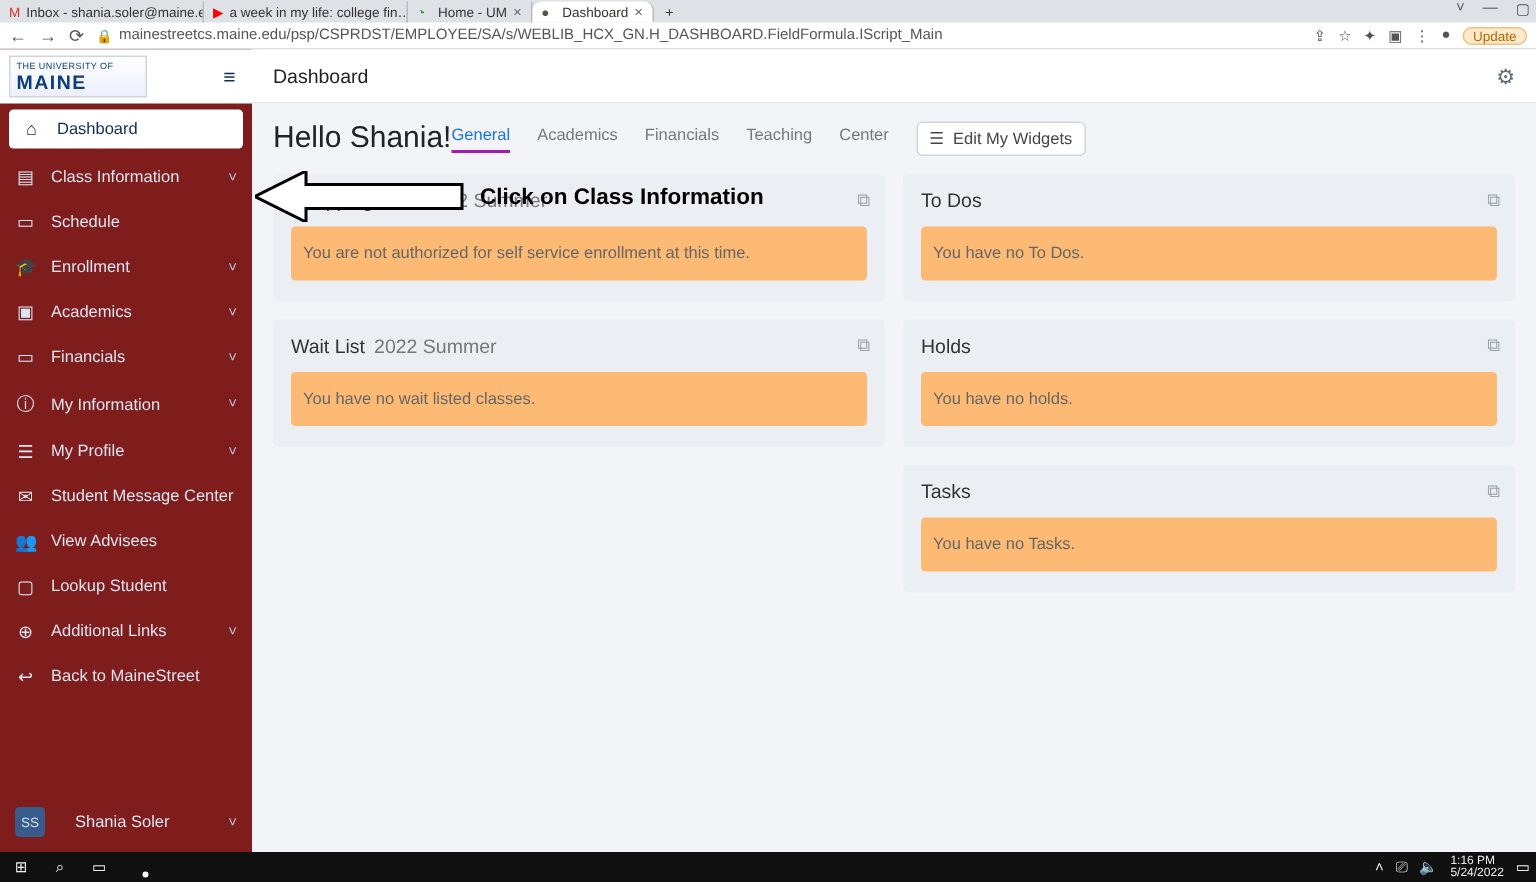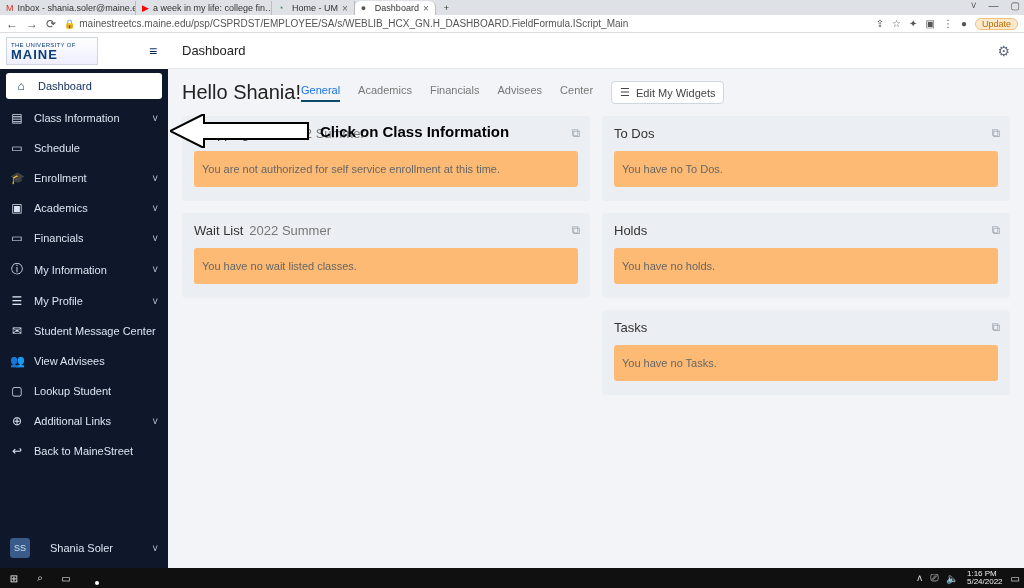--- a/index.html
+++ b/index.html
@@ -18,21 +18,21 @@
   .addrbar .navbtn { font-size: 12px; color: #555; }
   .addrbar .omnibox { flex: 1; display: flex; align-items: center; gap: 4px; overflow: hidden; white-space: nowrap; }
   .addrbar .lock { font-size: 9px; }
   .addrbar .actions { display: flex; gap: 8px; align-items: center; }
   .addrbar .updatebtn { background: #fde9cc; color: #b36b00; border: 1px solid #f2c07b; border-radius: 10px; padding: 0 6px; font-size: 9px; }
 
   
   .appwrap { display: flex; height: calc(100% - 15px - 18px - 20px); }
 
   
-  .sidebar { width: 168px; background: #0f172a; color: #dbe4f0; display: flex; flex-direction: column; font-size: 11px; }
+  .sidebar { width: 168px; background: #7f1d1d; color: #dbe4f0; display: flex; flex-direction: column; font-size: 11px; }
   .brandrow { background: #fff; height: 36px; display: flex; align-items: center; padding: 0 6px; justify-content: space-between; }
   .brandrow .logo { height: 28px; width: 92px; background: linear-gradient(#fff,#eef); border: 1px solid #cfd6df; display: flex; flex-direction: column; justify-content: center; padding-left: 4px; }
   .brandrow .logo .t1 { font-size: 6px; color: #0a3d7a; letter-spacing: 0.3px; }
   .brandrow .logo .t2 { font-size: 13px; font-weight: 700; color: #0a3d7a; letter-spacing: 1px; line-height: 1; }
   .brandrow .ham { width: 18px; text-align: center; color: #0c2b5a; font-size: 14px; }
   .navlist { flex: 1; overflow: hidden; }
   .navitem { display: flex; align-items: center; gap: 10px; padding: 8px 10px; cursor: pointer; position: relative; }
   .navitem .chev { margin-left: auto; font-size: 10px; color: #b8c6db; }
   .navitem .nicon { width: 14px; text-align: center; font-size: 12px; }
   .navitem.active { background: #fff; color: #0c2b5a; border-radius: 3px; margin: 4px 6px; padding: 6px 8px; }
@@ -44,21 +44,21 @@
   
   .maincol { flex: 1; display: flex; flex-direction: column; background: #f2f4f7; overflow: hidden; }
   .topbar { height: 36px; background: #fff; border-bottom: 1px solid #e5e7eb; display: flex; align-items: center; padding: 0 14px; justify-content: space-between; }
   .topbar .title { font-size: 13px; color: #222; }
   .gearbtn { color: #5f6b7a; font-size: 14px; }
   .content { flex: 1; padding: 12px 14px; overflow: hidden; position: relative; }
   .hellorow { display: flex; align-items: center; margin-bottom: 6px; }
   .hello { font-size: 20px; color: #222; font-weight: 500; }
   .tabsrow { display: flex; gap: 18px; font-size: 11px; color: #777; }
   .tabsrow .tabitem { padding-bottom: 4px; }
-  .tabsrow .tabitem.active { color: #1a73e8; border-bottom: 2px solid #0c4a6e; }
+  .tabsrow .tabitem.active { color: #1a73e8; border-bottom: 2px solid #a21caf; }
   .editwidgets { border: 1px solid #d0d6de; background: #fff; color: #444; font-size: 11px; padding: 4px 8px; border-radius: 4px; display: flex; align-items: center; gap: 6px; }
 
   .grid { display: grid; grid-template-columns: 1fr 1fr; gap: 12px; margin-top: 12px; }
   .card { background: #ebeef2; border-radius: 4px; padding: 10px 12px 14px; position: relative; min-height: 70px; }
   .card .ctitle { font-size: 13px; color: #333; display: flex; align-items: baseline; gap: 6px; }
   .card .ctitle .sub { color: #777; font-weight: 400; }
   .card .pop { position: absolute; top: 10px; right: 10px; color: #9aa3ad; font-size: 12px; }
   .card .inner { background: #fdba74; border-radius: 3px; margin-top: 10px; padding: 12px 8px; text-align: left; color: #666; font-size: 11px; }
 
   
@@ -211,21 +211,21 @@
     </div>
 
     <div class="content">
       <div class="hellorow">
         <div class="hello">Hello Shania!</div>
         <div style="display:flex; align-items:center; gap:18px;">
           <div class="tabsrow" id="tabs2-mount">
               <span class="tabitem active">General</span>
               <span class="tabitem">Academics</span>
               <span class="tabitem">Financials</span>
-              <span class="tabitem">Advisees</span>
+              <span class="tabitem">Teaching</span>
               <span class="tabitem">Center</span>
             </div>
           <div class="editwidgets">
             <span>☰</span>
             <span>Edit My Widgets</span>
           </div>
         </div>
       </div>
 
       <div class="grid">

